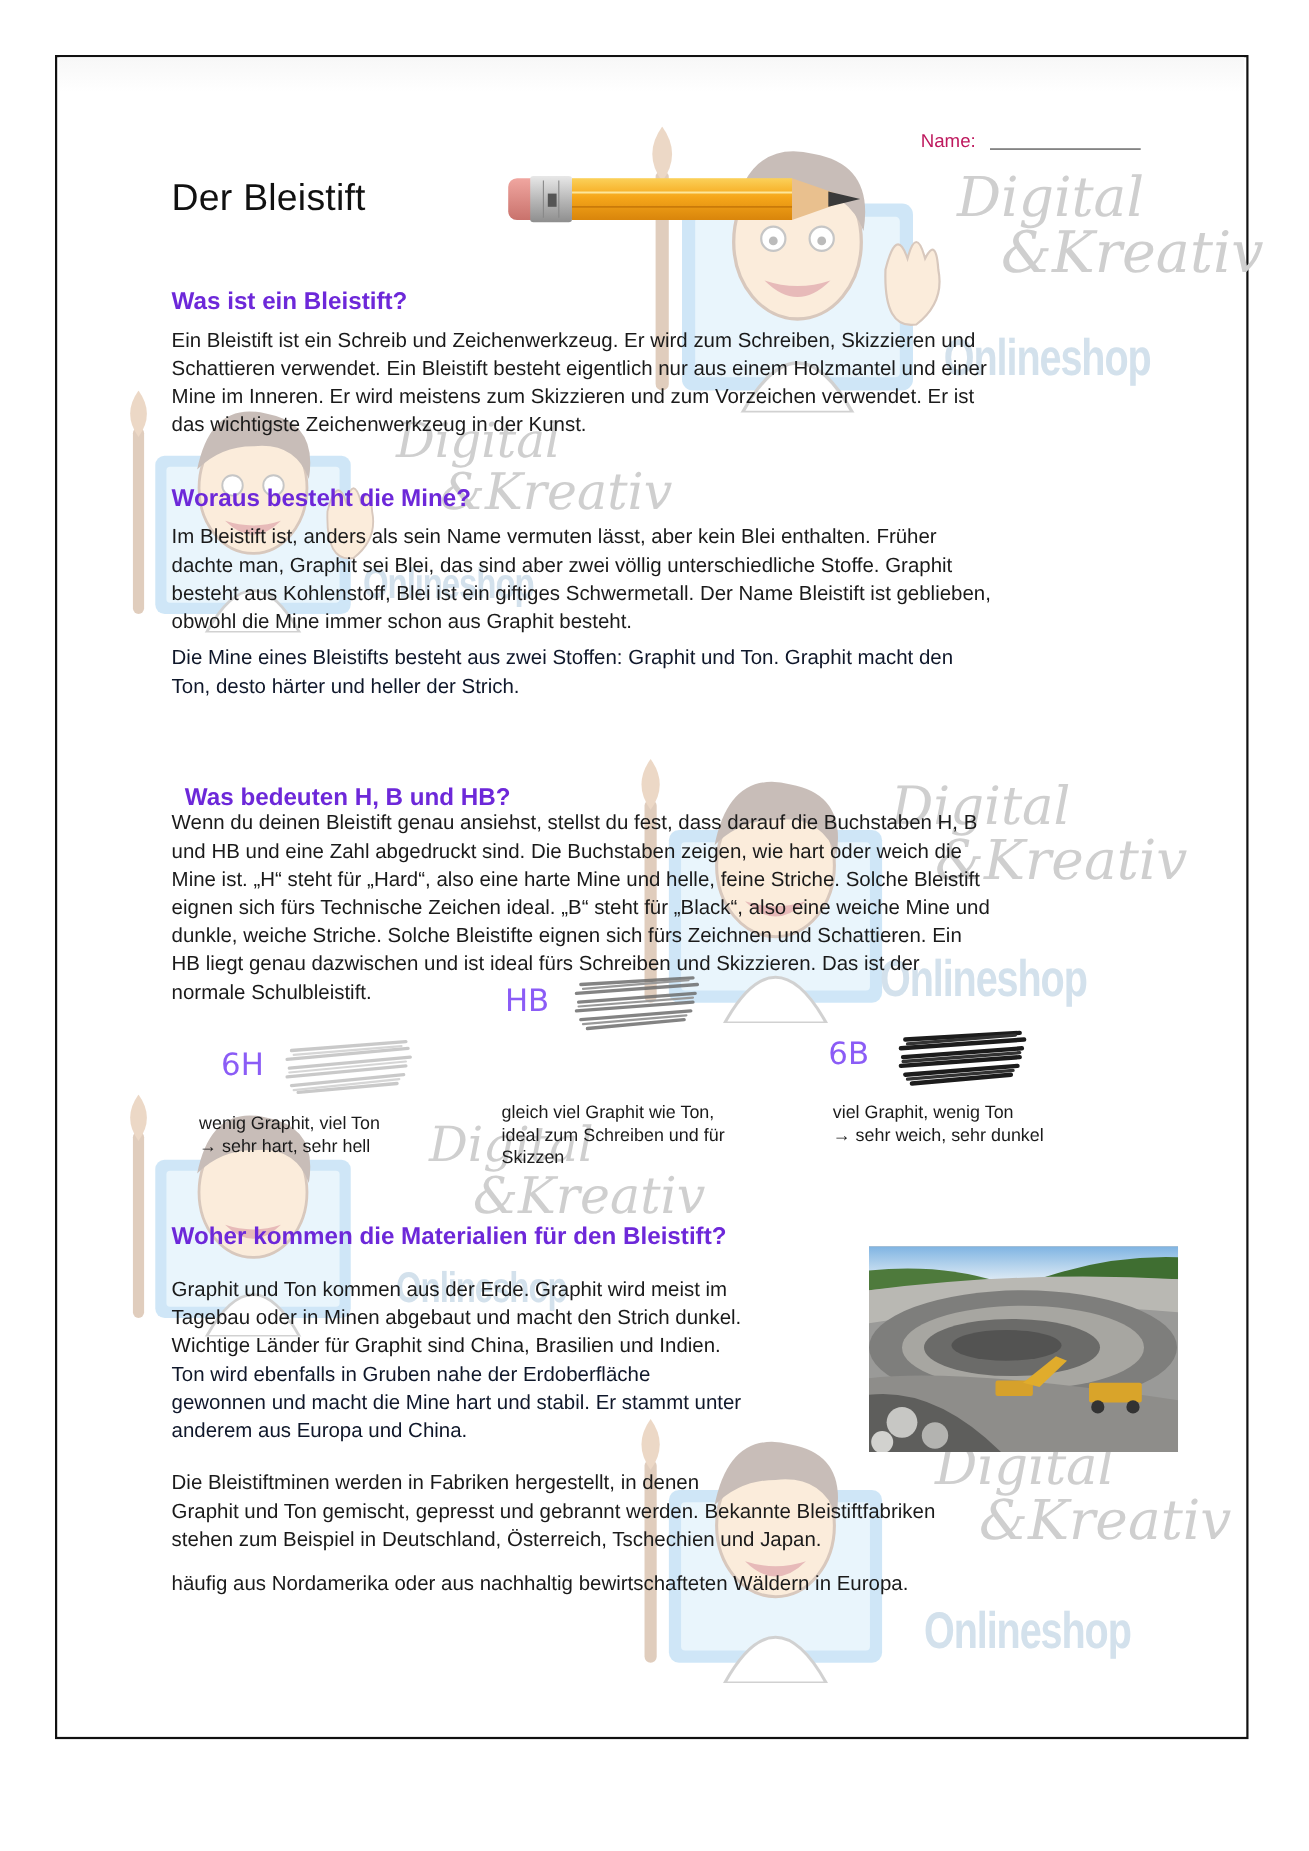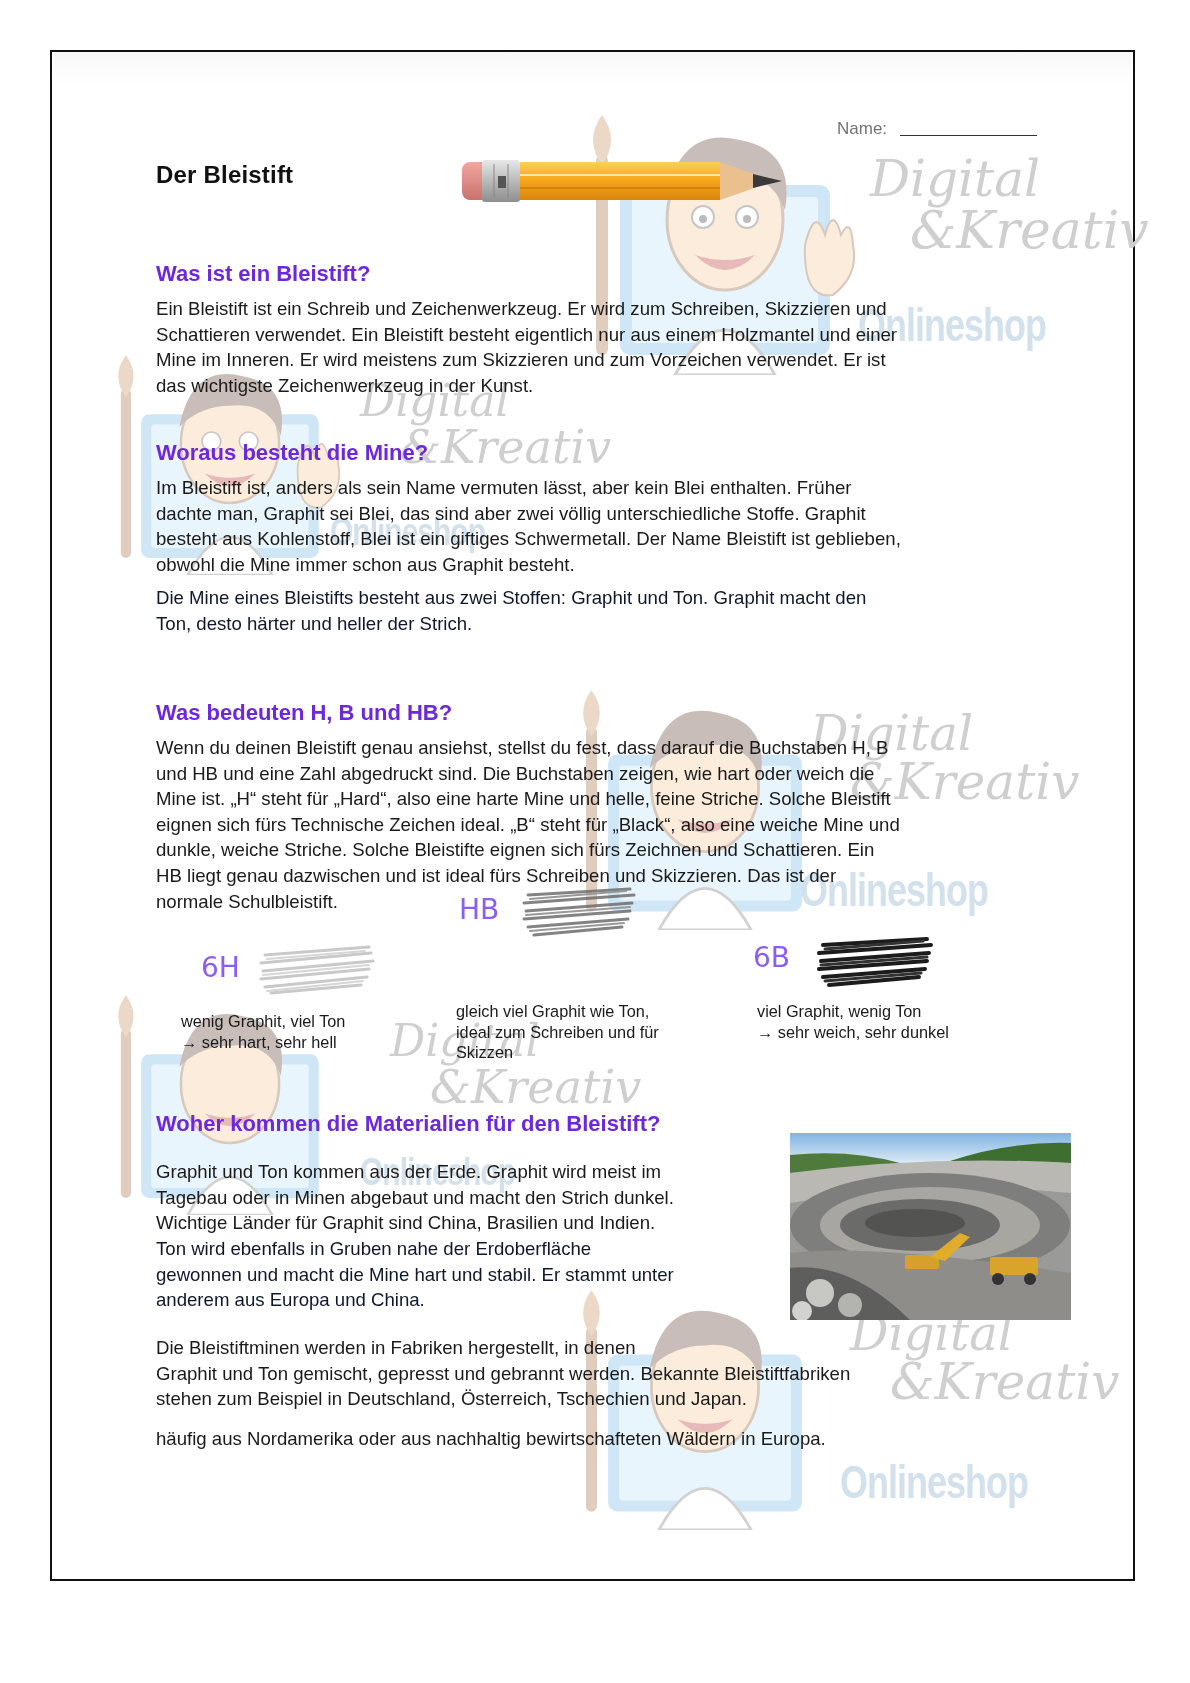--- a/index.html
+++ b/index.html
@@ -7,24 +7,24 @@
   .page { position: absolute; left: 50px; top: 50px; width: 1085px; height: 1531px; border: 2px solid #111; box-sizing: border-box; background: #fff; }
   .topshade { position: absolute; left: 2px; right: 2px; top: 0; height: 32px; background: linear-gradient(#f7f7f7, #ffffff); }
 
   
   .wm { position: absolute; pointer-events: none; }
   .wm-man { opacity: 0.33; }
   .wm-script { color: #cfcfcf; font-family: "DejaVu Serif", serif; font-style: italic; position: absolute; white-space: nowrap; }
   .wm-shop { color: #d3e1ec; font-family: "Liberation Sans", sans-serif; font-weight: bold; position: absolute; white-space: nowrap; letter-spacing: -1px; transform: scaleY(1.3); transform-origin: left top; }
 
   .abs { position: absolute; }
-  .name-label { left: 837px; top: 119px; font-size: 17px; color: #737373; text-align: right; }
+  .name-label { left: 837px; top: 119px; font-size: 17px; color: #be185d; text-align: right; }
   .name-line { left: 900px; top: 135px; width: 137px; border-bottom: 1px solid #333; }
 
-  .title { left: 156px; top: 161px; font-size: 24px; font-weight: bold; color: #111; letter-spacing: 0.2px; }
+  .title { left: 156px; top: 161px; font-size: 34px; font-weight: normal; color: #111; letter-spacing: 0.2px; }
   .h2 { font-size: 22px; font-weight: bold; color: #6d28d9; position: absolute; left: 156px; }
   .p { position: absolute; left: 156px; font-size: 18.6px; line-height: 25.6px; color: #1a1a1a; }
   .p.soft { color: #0f172a; }
 
   .pencil { left: 460px; top: 150px; width: 330px; height: 60px; }
 
   .sample { position: absolute; }
   .sample-label { position: absolute; font-family: "DejaVu Sans", sans-serif; font-size: 28px; color: #8b5cf6; }
   .scribble { position: absolute; }
   .caption { position: absolute; font-size: 16.3px; line-height: 20.5px; color: #1a1a1a; }
@@ -170,21 +170,21 @@
   <div>Im Bleistift ist, anders als sein Name vermuten lässt, aber kein Blei enthalten. Früher</div>
   <div>dachte man, Graphit sei Blei, das sind aber zwei völlig unterschiedliche Stoffe. Graphit</div>
   <div>besteht aus Kohlenstoff, Blei ist ein giftiges Schwermetall. Der Name Bleistift ist geblieben,</div>
   <div>obwohl die Mine immer schon aus Graphit besteht.</div>
 </div>
 <div class="p soft" style="top:585px;">
   <div>Die Mine eines Bleistifts besteht aus zwei Stoffen: Graphit und Ton. Graphit macht den</div>
   <div>Ton, desto härter und heller der Strich.</div>
 </div>
 
-<h2 class="h2" style="top:700px; margin:0;">Was bedeuten H, B und HB?</h2>
+<h2 class="h2" style="top:700px; margin:12px;">Was bedeuten H, B und HB?</h2>
 <div class="p" style="top:735px;">
   <div>Wenn du deinen Bleistift genau ansiehst, stellst du fest, dass darauf die Buchstaben H, B</div>
   <div>und HB und eine Zahl abgedruckt sind. Die Buchstaben zeigen, wie hart oder weich die</div>
   <div>Mine ist. „H“ steht für „Hard“, also eine harte Mine und helle, feine Striche. Solche Bleistift</div>
   <div>eignen sich fürs Technische Zeichen ideal. „B“ steht für „Black“, also eine weiche Mine und</div>
   <div>dunkle, weiche Striche. Solche Bleistifte eignen sich fürs Zeichnen und Schattieren. Ein</div>
   <div>HB liegt genau dazwischen und ist ideal fürs Schreiben und Skizzieren. Das ist der</div>
   <div>normale Schulbleistift.</div>
 </div>
 

